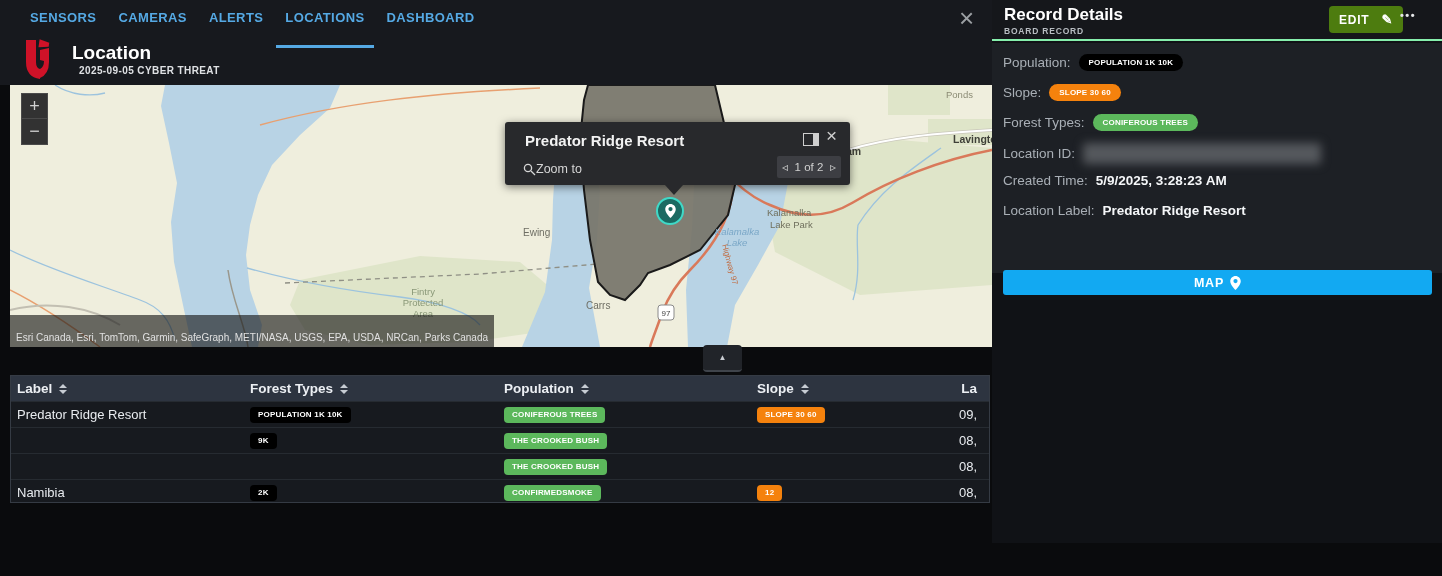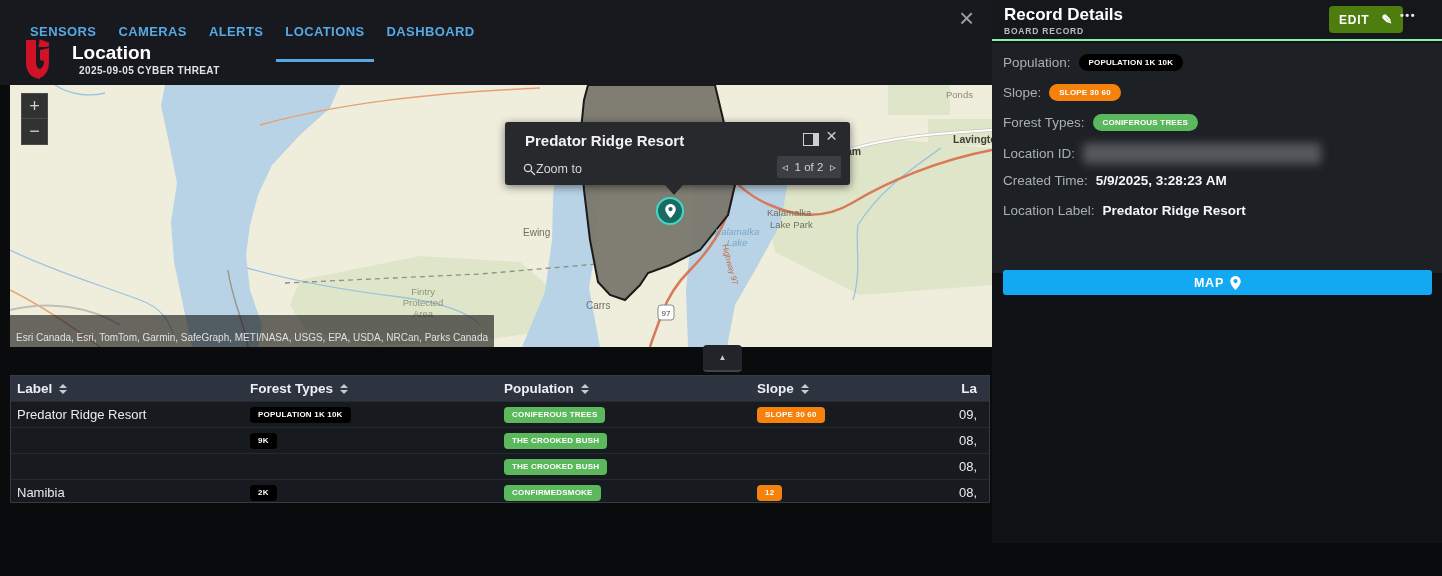--- a/index.html
+++ b/index.html
@@ -1,21 +1,21 @@
 <!DOCTYPE html>
 <html><head>
 <meta charset="utf-8">
 <style>
   * { margin:0; padding:0; box-sizing:border-box; }
   html,body { width:1442px; height:576px; background:#0a0b0d; overflow:hidden;
               font-family:"Liberation Sans", sans-serif; }
 
   
   #top-header { position:absolute; left:0; top:0; width:992px; height:85px; background:#17191e; }
-  #nav { position:absolute; left:30px; top:24px; display:flex; gap:22px; }
+  #nav { position:absolute; left:30px; top:10px; display:flex; gap:22px; }
   .nav-item { position:relative; color:#55a9e4; font-size:13px; font-weight:bold;
               letter-spacing:.4px; cursor:pointer; padding-bottom:8px; }
   .nav-item.active::after { content:""; position:absolute; left:-9px; right:-9px; bottom:-15px;
               height:3px; background:#55a9e4; }
   #logo { position:absolute; left:24px; top:38px; }
   #page-title { position:absolute; left:72px; top:42px; color:#fff; font-size:19px; font-weight:bold; }
   #page-subtitle { position:absolute; left:72px; top:65px; color:#dfe1e4; font-size:10px;
               font-weight:bold; letter-spacing:.4px;margin-left:7px; }
   #panel-close { position:absolute; left:959px; top:3px; color:#9b9fa3; font-size:26px;
               font-weight:300; cursor:pointer; line-height:30px; }

